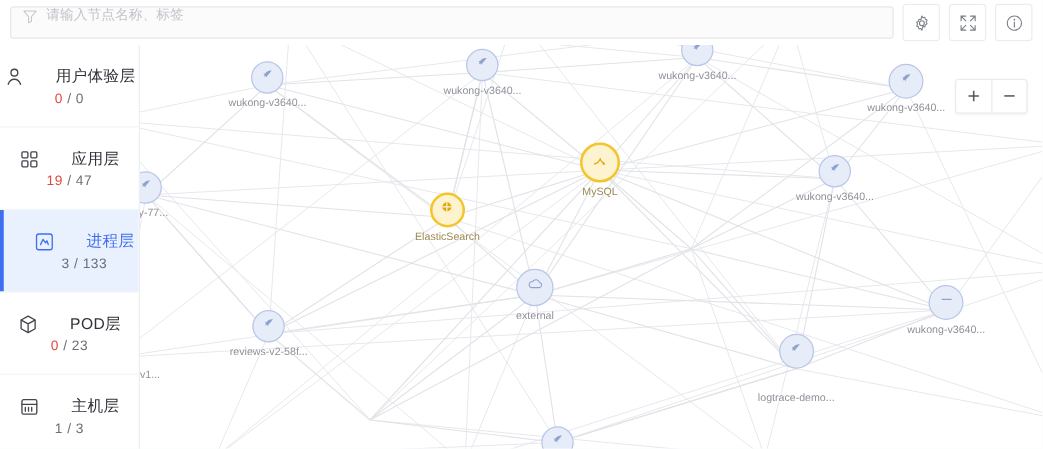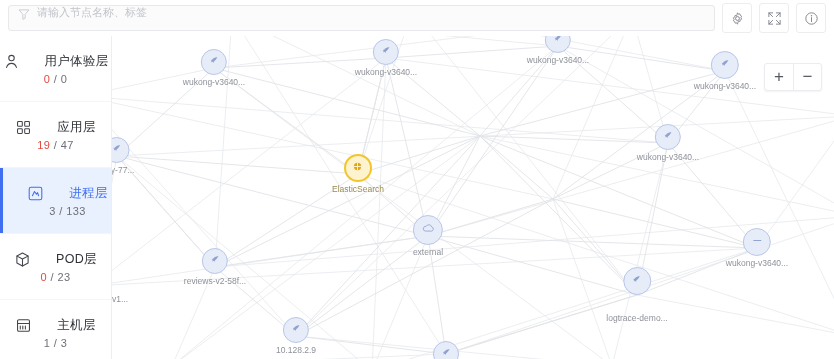--- a/index.html
+++ b/index.html
@@ -342,20 +342,29 @@
         <div class="node-label">wukong-v3640...</div>
       </div>
       <div class="node" style="left: 645px; top: 212px;">
         <div class="bubble blue" style="width:28px;height:28px">
           <span><svg width="13" height="13" viewBox="0 0 20 20">
               <path d="M4.5 10h11" stroke="#8fa2cf" stroke-width="1.5" stroke-linecap="round"></path>
             </svg></span>
         </div>
         <div class="node-label">wukong-v3640...</div>
       </div>
+      <div class="node" style="left: 368px; top: 100px;">
+        <div class="bubble gold" style="width:32px;height:32px">
+          <span><svg width="14" height="14" viewBox="0 0 20 20">
+              <path d="M3.5 14.5c3-.4 5.4-2.6 6.7-5.6.9 2.4 2.3 4.2 4.1 5.2" fill="none" stroke="#e2a513" stroke-width="1.4" stroke-linecap="round"></path>
+              <path d="M13.8 12.3l1.4 2.3-2.5.2" fill="none" stroke="#e2a513" stroke-width="1.2"></path>
+            </svg></span>
+        </div>
+        <div class="node-label gold">MySQL</div>
+      </div>
       <div class="node" style="left: 246px; top: 138px;">
         <div class="bubble gold" style="width:28px;height:28px">
           <span><svg width="13" height="13" viewBox="0 0 20 20">
               <circle cx="10" cy="10" r="5.6" fill="#e2a513"></circle>
               <path d="M10 4.4v11.2M4.4 10h11.2" stroke="#fdf3cf" stroke-width="1.5"></path>
             </svg></span>
         </div>
         <div class="node-label gold">ElasticSearch</div>
       </div>
       <div class="node" style="left: 316px; top: 200px;">
@@ -375,28 +384,20 @@
         <div class="node-label">reviews-v2-58f...</div>
       </div>
       <div class="node" style="left: 525px; top: 259px; gap: 16px;">
         <div class="bubble blue" style="width:28px;height:28px">
           <span><svg width="13" height="13" viewBox="0 0 20 20">
               <path d="M14.8 5.2c-3.3-.5-6.4 1-8.2 3.6l-2.3.5 1.7 1.3-.9 2.4 2.3-1 1.4 1.7.5-2.3c2.6-1.8 4.1-4.9 5.5-6.2z" fill="#8fa2cf"></path>
             </svg></span>
         </div>
         <div class="node-label">logtrace-demo...</div>
       </div>
-      <div class="node" style="left: 184px; top: 300px;">
-        <div class="bubble blue" style="width:26px;height:26px">
-          <span><svg width="13" height="13" viewBox="0 0 20 20">
-              <path d="M14.8 5.2c-3.3-.5-6.4 1-8.2 3.6l-2.3.5 1.7 1.3-.9 2.4 2.3-1 1.4 1.7.5-2.3c2.6-1.8 4.1-4.9 5.5-6.2z" fill="#8fa2cf"></path>
-            </svg></span>
-        </div>
-        <div class="node-label">10.128.2.9</div>
-      </div>
       <div class="node" style="left: 5px; top: 120px;">
         <div class="bubble blue" style="width:26px;height:26px">
           <span><svg width="13" height="13" viewBox="0 0 20 20">
               <path d="M14.8 5.2c-3.3-.5-6.4 1-8.2 3.6l-2.3.5 1.7 1.3-.9 2.4 2.3-1 1.4 1.7.5-2.3c2.6-1.8 4.1-4.9 5.5-6.2z" fill="#8fa2cf"></path>
             </svg></span>
         </div>
         <div class="node-label">...xy-77...</div>
       </div>
       <div class="node" style="left: 334px; top: 318px;">
         <div class="bubble blue" style="width:26px;height:26px">

